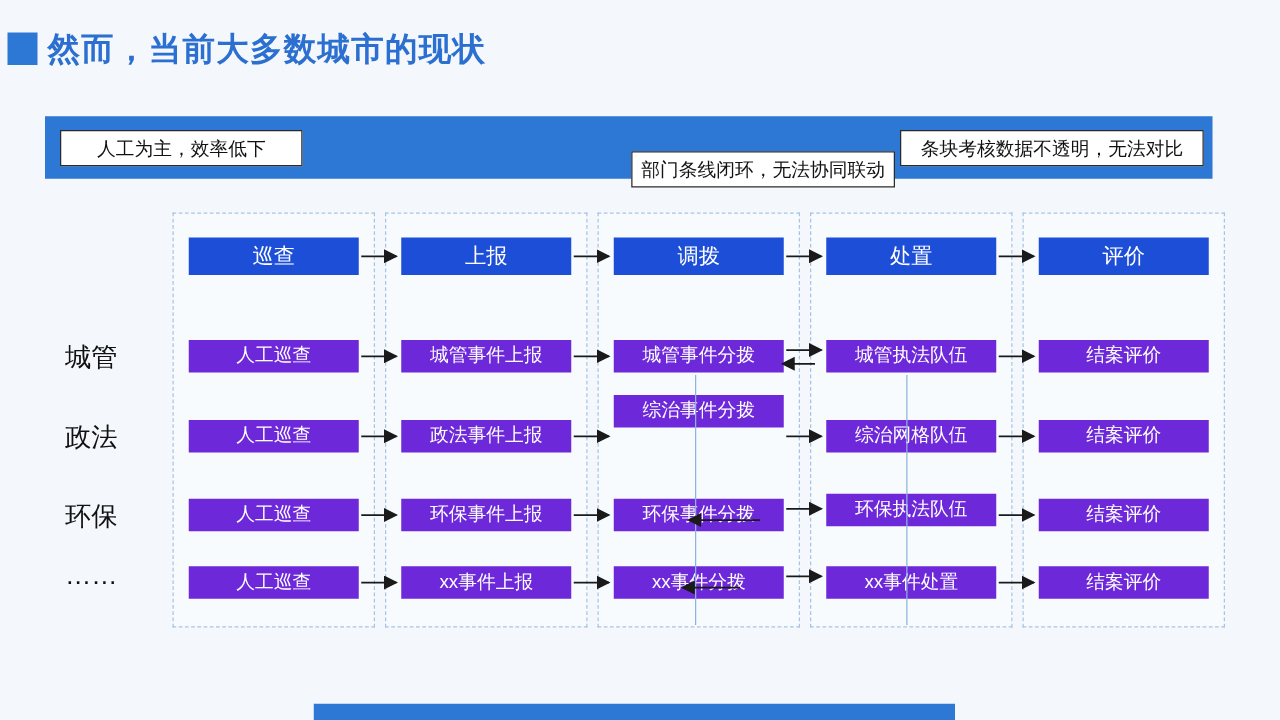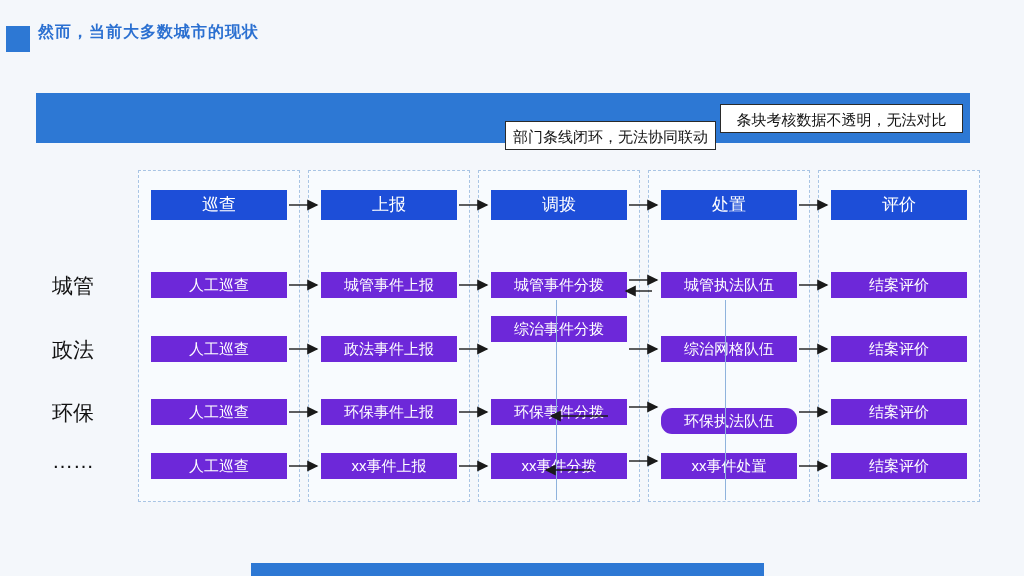--- a/index.html
+++ b/index.html
@@ -9,21 +9,21 @@
     font-family:"Liberation Sans","DejaVu Sans",sans-serif;
     color:#1a1a1a;
   }
   
   .title-square{
     position:absolute;left:6px;top:26px;width:24px;height:26px;
     background:#2d78d4;
   }
   h1.slide-title{
     position:absolute;left:38px;top:22px;margin:0;
-    font-size:16px;font-weight:bold;color:#2b70d1;letter-spacing:1px;
+    font-size:26px;font-weight:bold;color:#2b70d1;letter-spacing:1px;
   }
   
   .banner{
     position:absolute;left:36px;top:93px;width:934px;height:50px;
     background:#2d78d4;
   }
   .banner-box{
     position:absolute;top:11px;height:29px;line-height:29px;
     background:#ffffff;border:1px solid #2a2a2a;box-sizing:border-box;
     text-align:center;font-size:15px;font-weight:500;color:#111;
@@ -56,20 +56,21 @@
     background:#2d78d4;
   }
 </style>
 </head>
 <body>
 
 <div class="title-square"></div>
 <h1 class="slide-title">然而，当前大多数城市的现状</h1>
 
 <div class="banner" id="banner">
+    <div class="banner-box" style="left: 12px; width: 194px;">人工为主，效率低下</div>
     <div class="banner-box" style="left: 469px; width: 211px; margin-top: 17px;">部门条线闭环，无法协同联动</div>
     <div class="banner-box" style="left: 684px; width: 243px;">条块考核数据不透明，无法对比</div>
   </div>
 
 <div id="rowlabels">
     <div class="row-label" style="top: 272px;">城管</div>
     <div class="row-label" style="top: 336px;">政法</div>
     <div class="row-label" style="top: 399px;">环保</div>
     <div class="row-label" style="top: 449px;">……</div>
   </div>
@@ -92,21 +93,21 @@
 <div class="gray-box" style="left: 321px; top: 399px;">环保事件上报</div>
 <div class="gray-box" style="left: 321px; top: 453px;">xx事件上报</div>
 <div class="stage-header" style="left: 491px; top: 190px;">调拨</div>
 <div class="gray-box" style="left: 491px; top: 272px;">城管事件分拨</div>
 <div class="gray-box" style="left: 491px; top: 316px;">综治事件分拨</div>
 <div class="gray-box" style="left: 491px; top: 399px;">环保事件分拨</div>
 <div class="gray-box" style="left: 491px; top: 453px;">xx事件分拨</div>
 <div class="stage-header" style="left: 661px; top: 190px;">处置</div>
 <div class="gray-box" style="left: 661px; top: 272px;">城管执法队伍</div>
 <div class="gray-box" style="left: 661px; top: 336px;">综治网格队伍</div>
-<div class="gray-box" style="left: 661px; top: 408px; border-radius: 11px;">环保执法队伍</div>
+<div class="gray-box" style="left: 661px; top: 395px;">环保执法队伍</div>
 <div class="gray-box" style="left: 661px; top: 453px;">xx事件处置</div>
 <div class="stage-header" style="left: 831px; top: 190px;">评价</div>
 <div class="gray-box" style="left: 831px; top: 272px;">结案评价</div>
 <div class="gray-box" style="left: 831px; top: 336px;">结案评价</div>
 <div class="gray-box" style="left: 831px; top: 399px;">结案评价</div>
 <div class="gray-box" style="left: 831px; top: 453px;">结案评价</div>
 <svg id="arrows" width="1024" height="576">
   <defs>
     <marker id="ah" markerWidth="9" markerHeight="8" refX="7" refY="4" orient="auto">
       <path d="M0,0 L8,4 L0,8 z" fill="#1a1a1a"></path>

